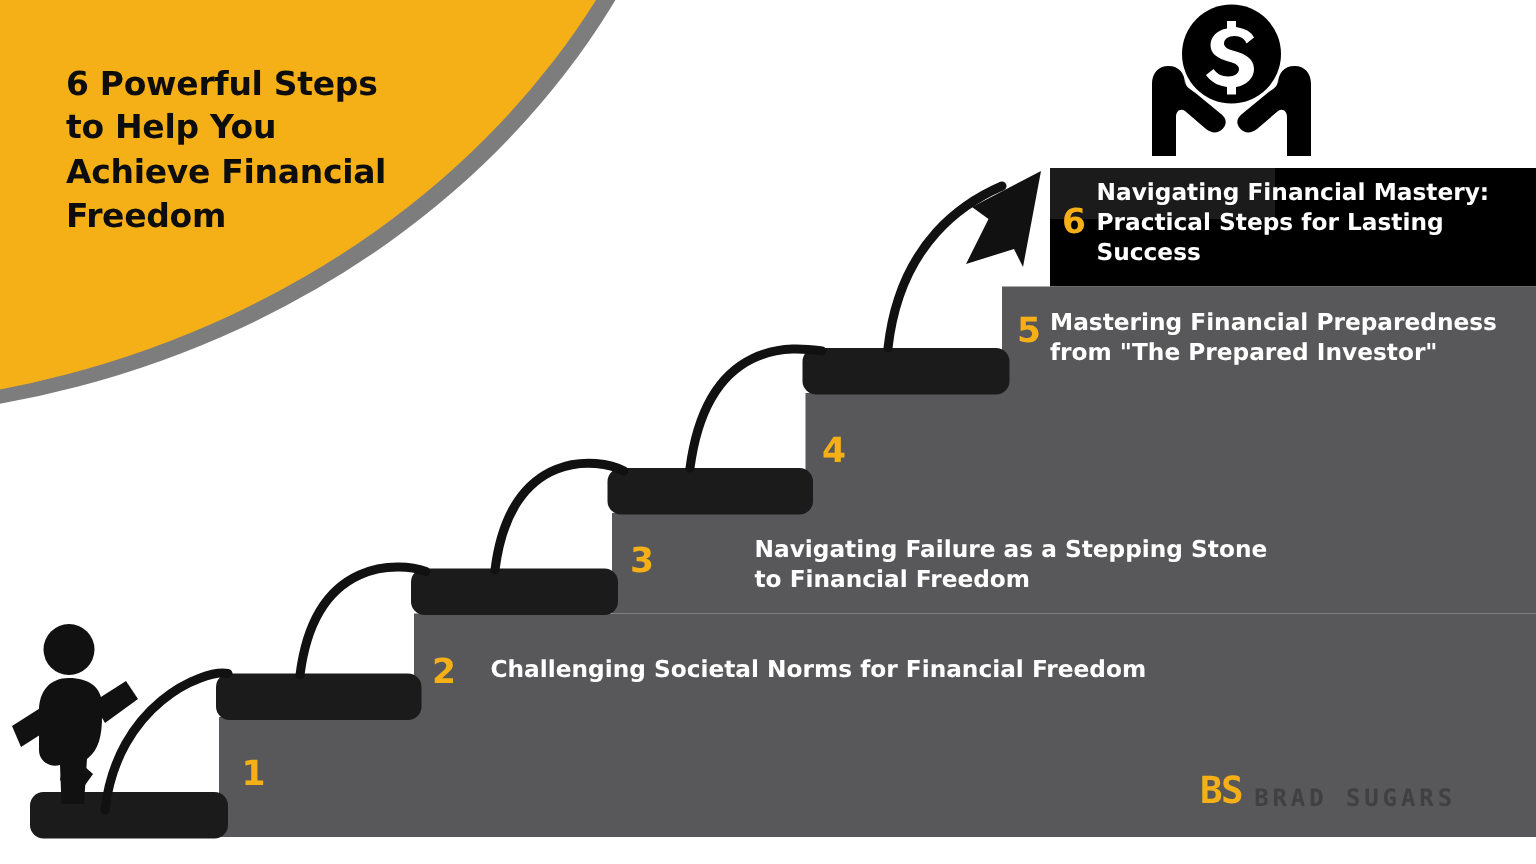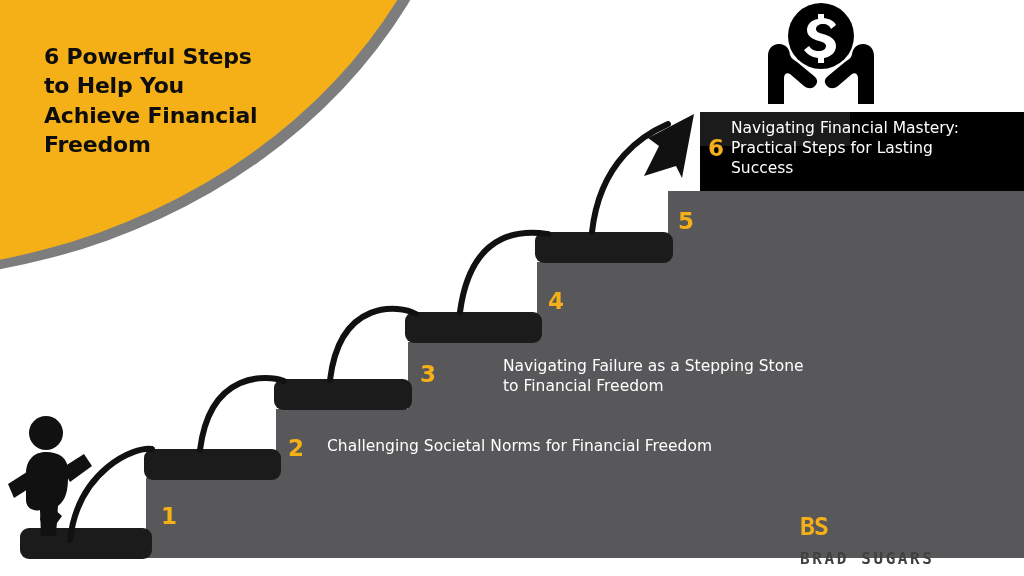--- a/index.html
+++ b/index.html
@@ -57,44 +57,43 @@
     position: absolute;
     color: #F6B017;
     font-size: 23px;
     font-weight: bold;
     line-height: 1;
   }
   .step-text {
     position: absolute;
     color: #ffffff;
     font-size: 15.5px;
-    font-weight: normal;
+    font-weight: bold;
     line-height: 1.28;
     white-space: pre-line;
   }
   
   #step-6-bar { background: #000000; }
   #step-6-text { color: #ffffff; }
 
   
   .art {
     position: absolute;
     left: 0; top: 0;
     width: 1024px; height: 576px;
     pointer-events: none;
   }
 
   
   .logo {
     position: absolute;
     left: 800px; top: 512px;
     display: flex;
-    align-items: flex-start;
+    align-items: flex-end;
     gap: 8px;
-    flex-direction: column;
   }
   .logo-mark {
     font-size: 25px;
     font-weight: bold;
     color: #F6B017;
     letter-spacing: -1px;
     font-family: "DejaVu Sans Mono", "Liberation Mono", monospace;
   }
   .logo-word {
     font-size: 16px;
@@ -176,20 +175,22 @@
 to Help You
 Achieve Financial
 Freedom</div>
 
   <div class="step-num" style="left:708px; top:137px;">6</div>
   <div class="step-text" id="step-6-text" style="left:731px; top:119px; width:286px;">Navigating Financial Mastery:
 Practical Steps for Lasting
 Success</div>
 
   <div class="step-num" style="left:678px; top:210px;">5</div>
+  <div class="step-text" style="left:700px; top:206px; width:320px;">Mastering Financial Preparedness
+from "The Prepared Investor"</div>
 
   <div class="step-num" style="left:548px; top:290px;">4</div>
 
   <div class="step-num" style="left:420px; top:363px;">3</div>
   <div class="step-text" style="left:459px; top:357px; width:420px;margin-left:44px;">Navigating Failure as a Stepping Stone
 to Financial Freedom</div>
 
   <div class="step-num" style="left:288px; top:437px;">2</div>
   <div class="step-text" style="left:327px; top:437px; width:500px;">Challenging Societal Norms for Financial Freedom</div>
 

